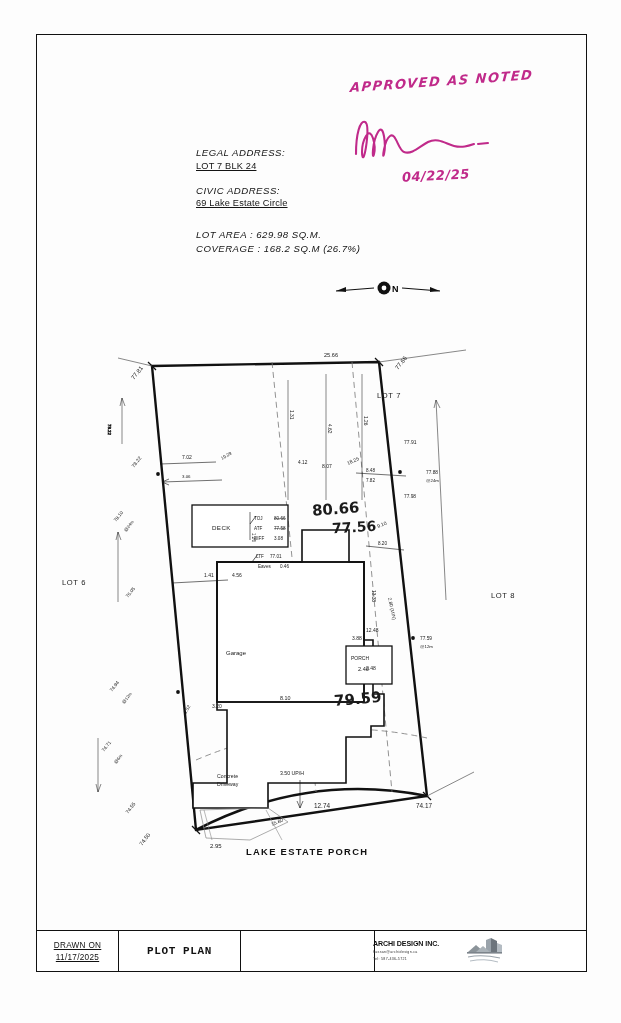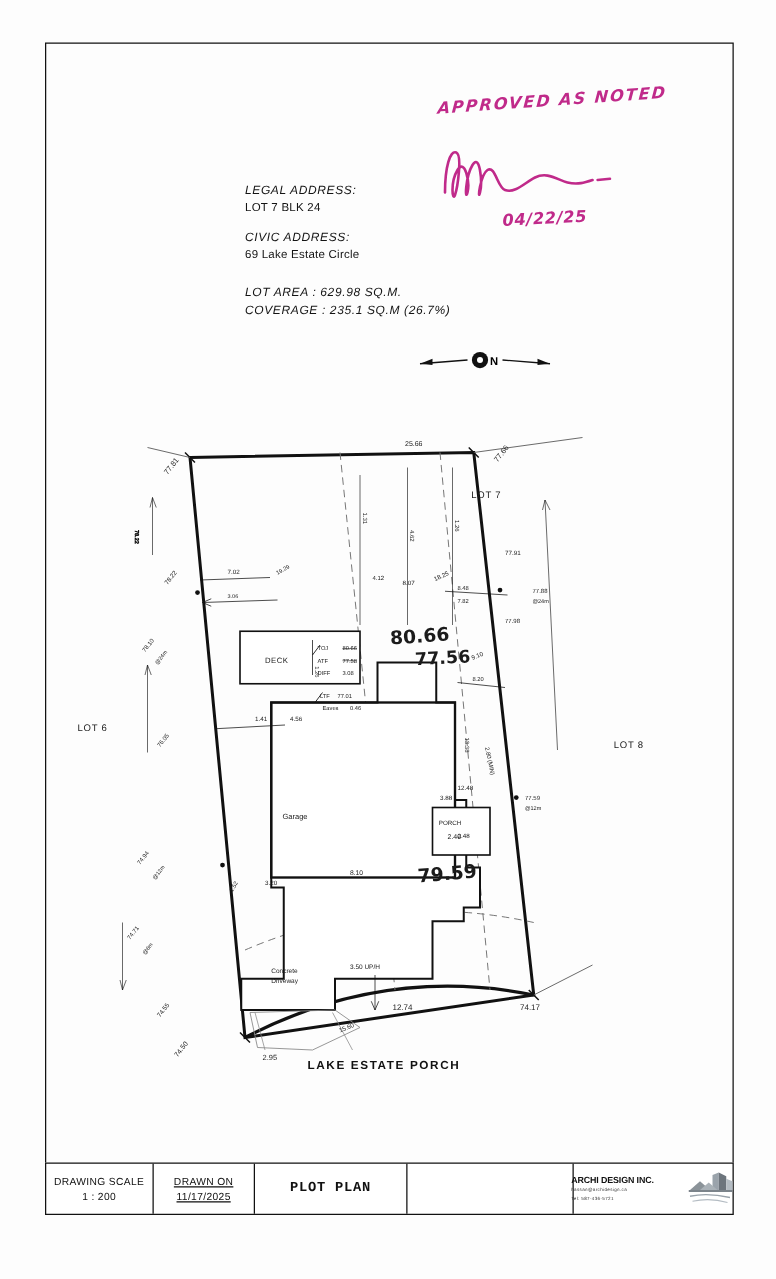--- a/index.html
+++ b/index.html
@@ -38,21 +38,21 @@
     top: 146px;
     font-size: 9.6px;
     letter-spacing: 0.4px;
     color: #141414;
     line-height: 1.42;
   }
   .tb-line { white-space: nowrap; }
   .tb-gap { height: 11px; }
   .tb-gap2 { height: 18px; }
   .tb-head { font-size: 9.6px; letter-spacing: .5px; font-style: italic; }
-  .tb-sub  { font-size: 9.2px; letter-spacing: .2px; }
+  .tb-sub  { font-size: 9.2px; letter-spacing: .2px; text-decoration: underline; }
 
   
   .approval {
     position: absolute;
     left: 350px;
     top: 80px;
     color: #c02a8a;
     pointer-events: none;
   }
   .approval-text {
@@ -194,21 +194,21 @@
   </div>
 
   <div class="textblock">
     <div class="tb-line tb-head">LEGAL ADDRESS:</div>
     <div class="tb-line tb-sub">LOT 7 BLK 24</div>
     <div class="tb-gap"></div>
     <div class="tb-line tb-head">CIVIC ADDRESS:</div>
     <div class="tb-line tb-sub">69 Lake Estate Circle</div>
     <div class="tb-gap2"></div>
     <div class="tb-line tb-head">LOT AREA : 629.98  SQ.M.</div>
-    <div class="tb-line tb-head">COVERAGE : 235.1  SQ.M (26.7%)</div>
+    <div class="tb-line tb-head">COVERAGE : 168.2  SQ.M (26.7%)</div>
   </div>
 
   <svg class="north" width="108" height="26" viewBox="0 0 108 26">
     <path d="M2 15 L40 12" stroke="#111" stroke-width="1.1" fill="none"></path>
     <path d="M2 15 L12 11 L12 16 Z" fill="#111"></path>
     <path d="M68 12 L106 15" stroke="#111" stroke-width="1.1" fill="none"></path>
     <path d="M106 15 L96 11 L96 16 Z" fill="#111"></path>
     <circle cx="50" cy="12" r="6.5" fill="#111"></circle>
     <circle cx="50" cy="12" r="2.4" fill="#fff"></circle>
     <text x="58" y="16" font-size="9" font-weight="700">N</text>
@@ -400,24 +400,20 @@
     </g>
   </svg>
 
   <div class="hand h1">80.66</div>
   <div class="hand h2">77.56</div>
   <div class="hand h3">79.59</div>
 
   <div class="street-label">LAKE ESTATE PORCH</div>
 
   <div class="titleblock">
-    <div class="tcell tcell-scale">
-      <div>DRAWING SCALE</div>
-      <div class="t-line2">1 : 200</div>
-    </div>
     <div class="tcell tcell-drawn">
       <div>DRAWN ON</div>
       <div class="t-line2">11/17/2025</div>
     </div>
     <div class="tcell tcell-title">
       <div class="tt">PLOT PLAN</div>
     </div>
     <div class="tcell tcell-blank">
       <div></div>
     </div>

